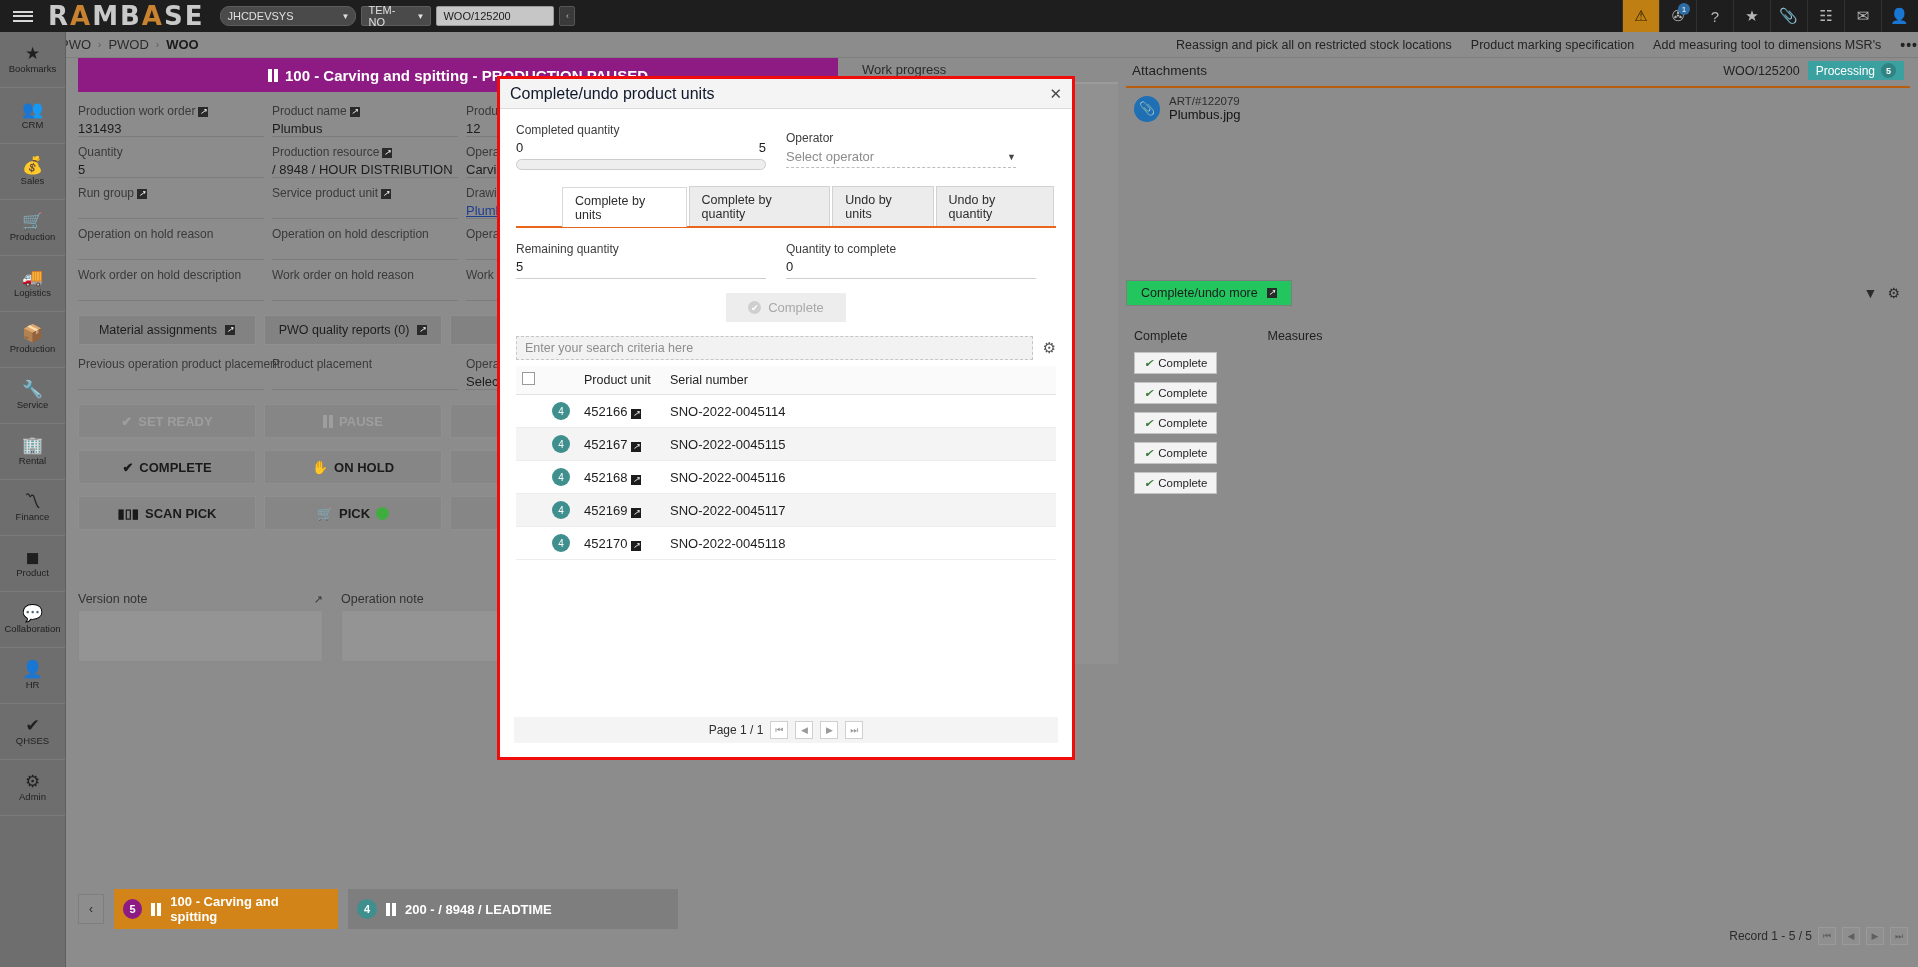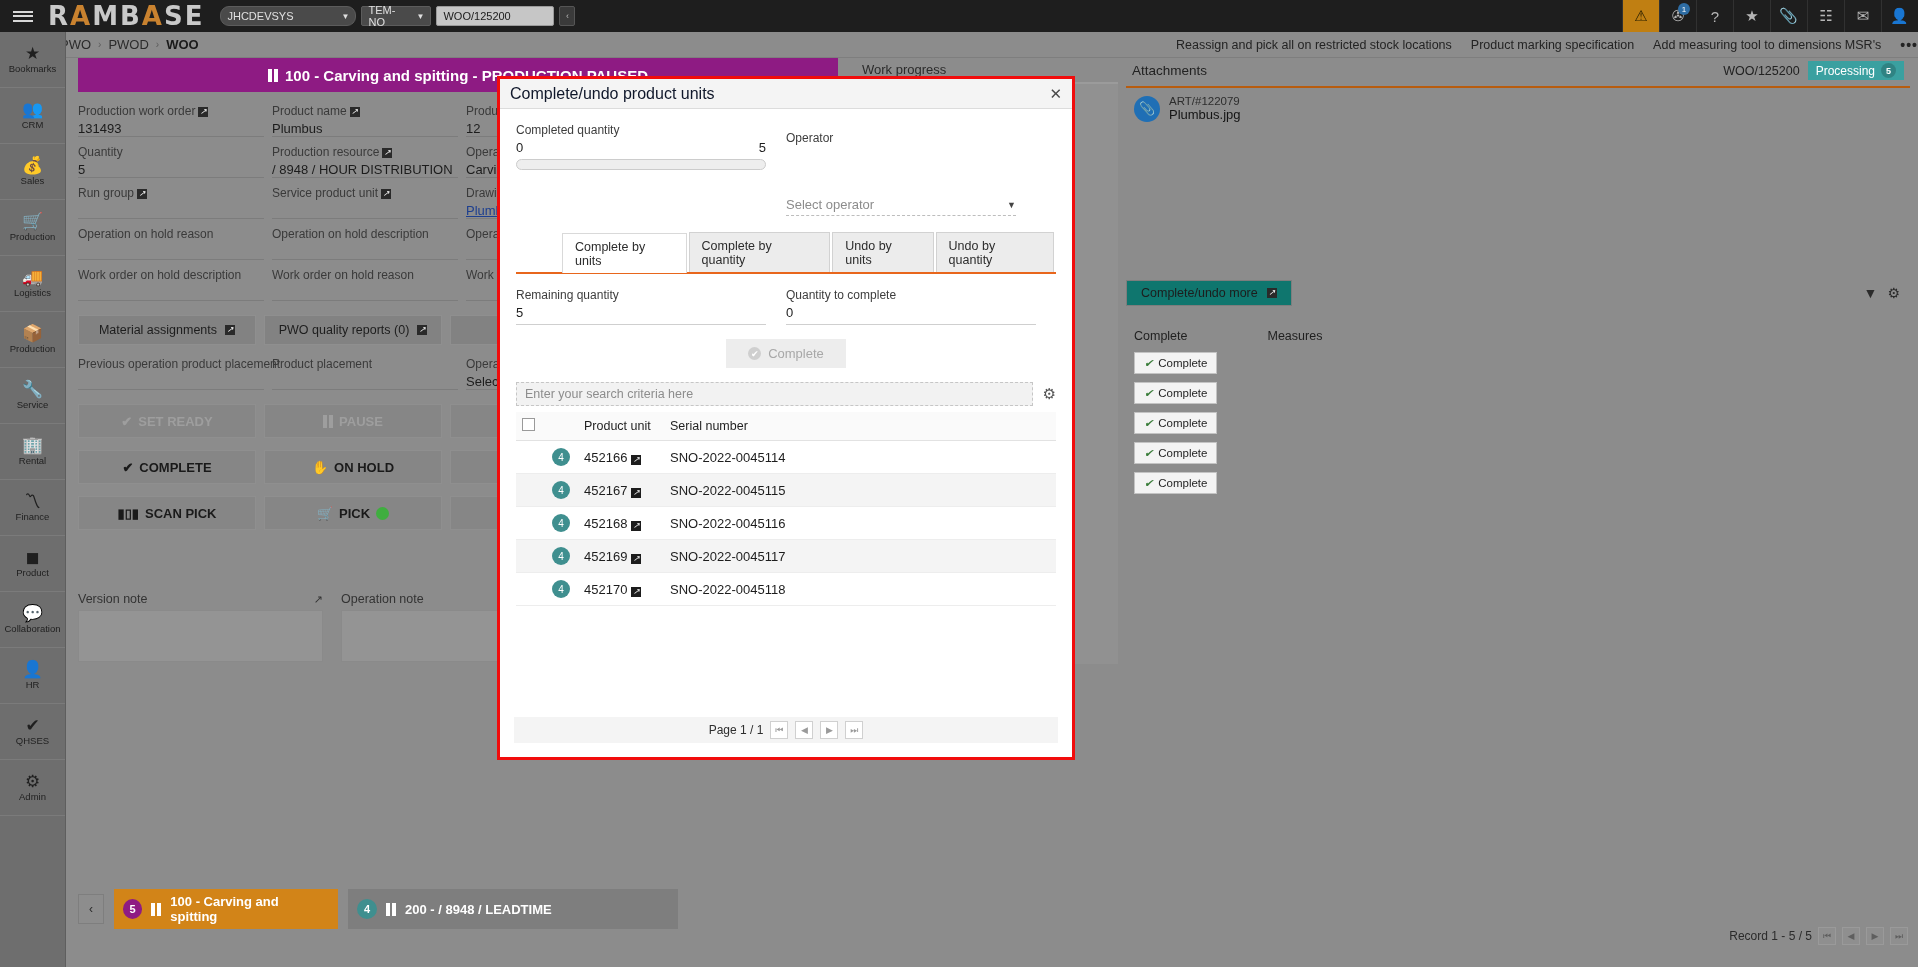--- a/index.html
+++ b/index.html
@@ -161,21 +161,21 @@
     color: #1e1e1e; display: inline-flex; align-items: center; gap: 5px; padding: 0 9px; cursor:pointer;
   }
   .chk { color: #3a7d3a; font-size: 11px; }
   .gridhdr { display: flex; font-size: 12.5px; color: #1f1f1f; padding: 3px 0 5px 0; gap: 40px; }
   .rrow { height: 30px; display: flex; align-items: center; gap: 46px; }
   .recline { position: absolute; right: 10px; bottom: 22px; display:flex; align-items:center; gap:6px;
              font-size: 12px; color: #2b2b2b; }
   .pgbtn { width: 18px; height: 18px; border: 1px solid #9a9a9a; background: #8f8f8f; color:#5f5f5f;
            display:flex; align-items:center; justify-content:center; font-size:9px; }
 
-  .cmore { height: 26px; background: #0f766e; border: 1px solid #7d7d7d; font-size: 12.5px;
+  .cmore { height: 26px; background: #22c55e; border: 1px solid #7d7d7d; font-size: 12.5px;
            display:inline-flex; align-items:center; justify-content:center; gap:6px; padding: 0 14px; color:#1d1d1d;}
 
   
   .modal-wrap {
     position: absolute; left: 497px; top: 76px; width: 578px; height: 684px;
     border: 3px solid #f10c0c; z-index: 60; background: #fff;
   }
   .mhead {
     height: 30px; background: #f4f4f4; border-bottom: 1px solid #dcdcdc;
     display: flex; align-items: center; padding: 0 10px;
@@ -184,21 +184,21 @@
   .mclose { margin-left: auto; font-size: 15px; color: #4a4a4a; cursor: pointer; }
   .mbody { padding: 14px 16px 0 16px; position: relative; height: 648px; }
 
   .qrow { display: flex; gap: 20px; }
   .qleft { width: 250px; }
   .qlbl { font-size: 12px; color: #3d3d3d; }
   .qvals { display: flex; justify-content: space-between; font-size: 13px; color: #1d1d1d; padding-top: 3px; }
   .slider { height: 11px; background: #eee; border: 1px solid #ccc; border-radius: 6px; margin-top: 4px; }
   .qright { width: 230px; padding-top: 8px; }
   .qright .op { font-size: 12px; color: #3d3d3d; }
-  .opsel { display: flex; align-items: center; border-bottom: 1px dashed #bdbdbd; padding: 4px 0 3px 0; margin-top: 48px; }
+  .opsel { display: flex; align-items: center; border-bottom: 1px dashed #bdbdbd; padding: 4px 0 3px 0; }
   .opsel span { font-size: 13px; color: #8c8c8c; }
   .opsel .cv { margin-left: auto; font-size: 9px; color: #444; }
 
   .tabs { display: flex; margin-top: 16px; border-bottom: 2px solid #e8661c; }
   .tab {
     font-size: 12.5px; color: #2c2c2c; padding: 6px 12px 5px 12px; background: #ececec;
     border: 1px solid #d2d2d2; border-bottom: none; margin-right: 2px; cursor: pointer;
   }
   .tab.active { background: #fff; border-color: #d9d9d9; position: relative; top: 1px; margin-left: 46px; }
 

